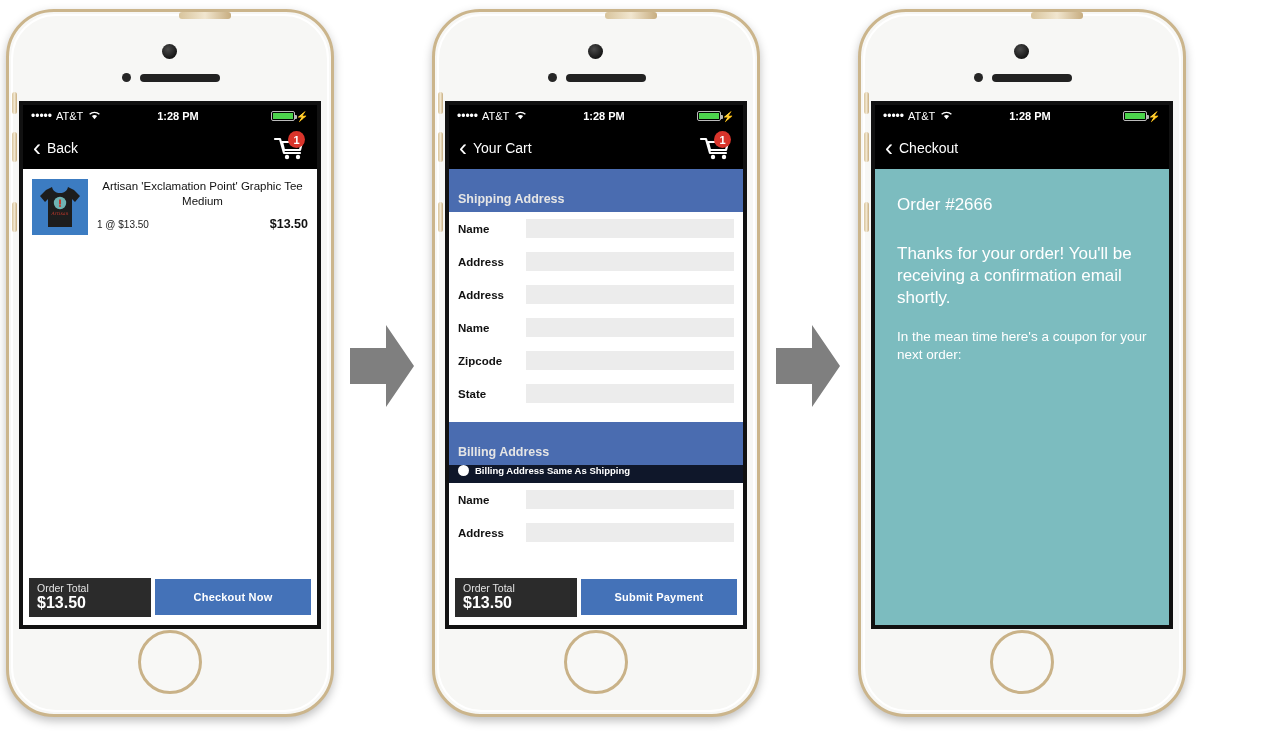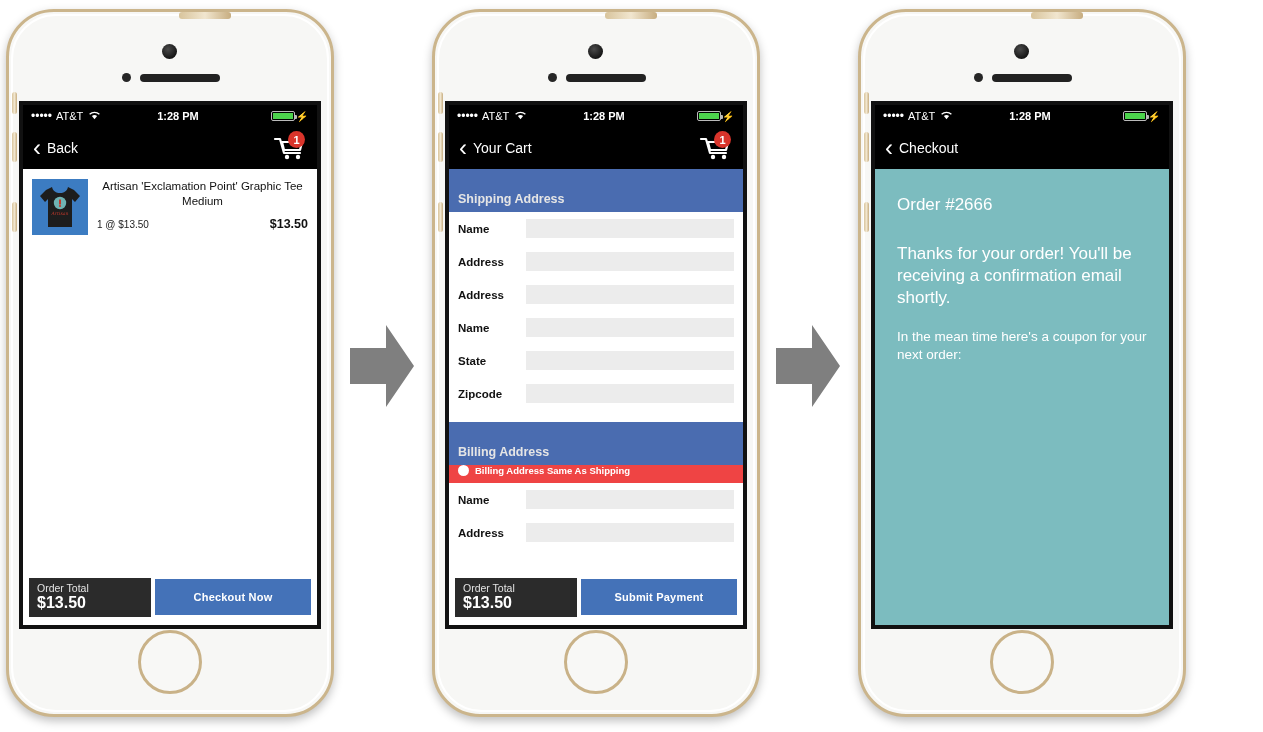--- a/index.html
+++ b/index.html
@@ -216,21 +216,21 @@
   
   .form-area { flex: 1 1 auto; background: #fff; overflow: hidden; }
   .section-head {
     background: #4a6cb0;
     color: #e5e5e5;
     font-size: 12.5px;
     font-weight: bold;
     padding: 23px 9px 6px 9px;
   }
   .section-sub {
-    background: #ef4444;
+    background: #0f172a;
     color: #fff;
     font-size: 9.5px;
     font-weight: bold;
     padding: 0 9px 7px 9px;
     display: flex;
     align-items: center;
     gap: 6px;
   }
   .radio {
     width: 11px; height: 11px; border-radius: 50%;
@@ -424,25 +424,25 @@
           </div>
           <div class="field-row">
             <span class="field-label">Address</span>
             <input class="field-input" type="text" value="" style="">
           </div>
           <div class="field-row">
             <span class="field-label">Name</span>
             <input class="field-input" type="text" value="" style="">
           </div>
           <div class="field-row">
+            <span class="field-label">Zipcode</span>
+            <input class="field-input" type="text" value="" style="">
+          </div>
+          <div class="field-row">
             <span class="field-label">State</span>
-            <input class="field-input" type="text" value="" style="">
-          </div>
-          <div class="field-row">
-            <span class="field-label">Zipcode</span>
             <input class="field-input" type="text" value="" style="">
           </div>
 
           <div style="height:12px;background:#fff"></div>
 
           <div class="section-head">Billing Address</div>
           <div class="section-sub">
             <span class="radio"></span>
             <span>Billing Address Same As Shipping</span>
           </div>

